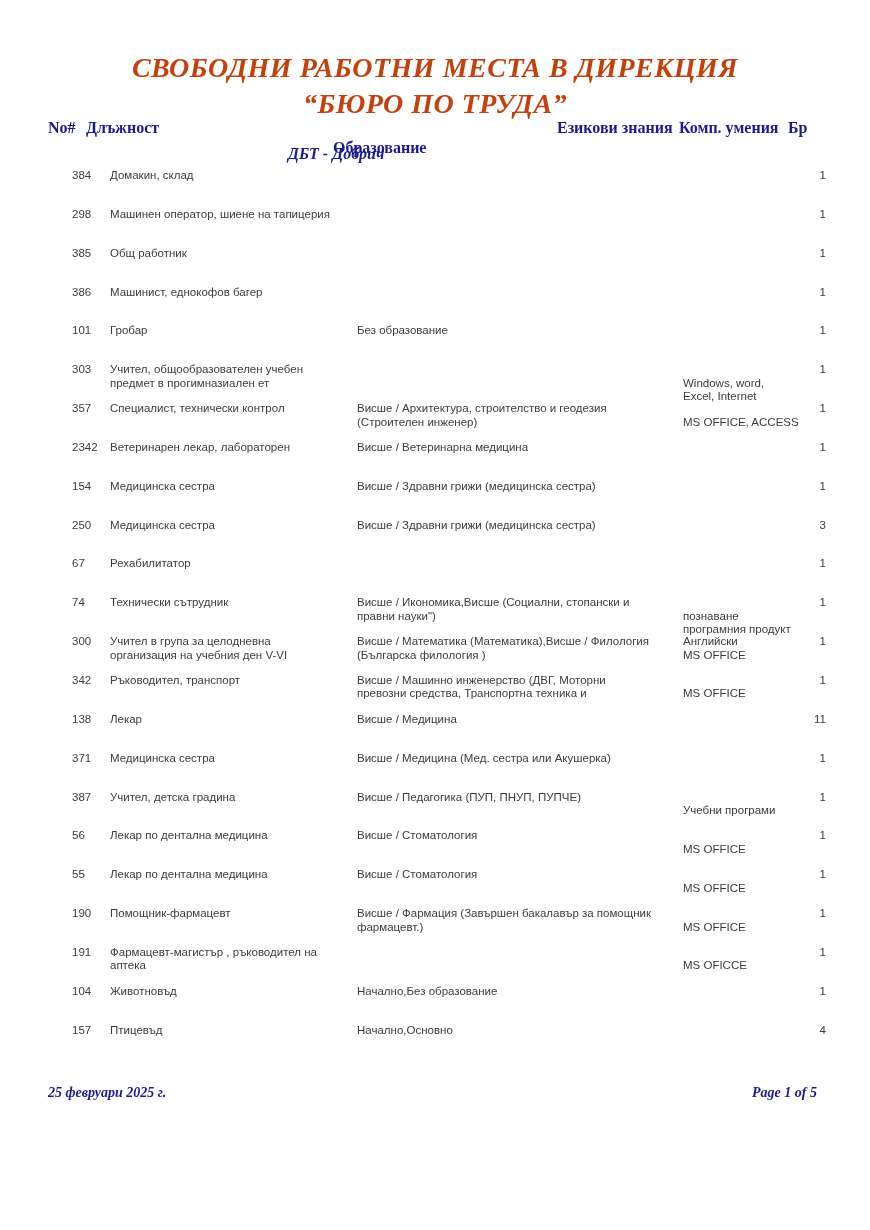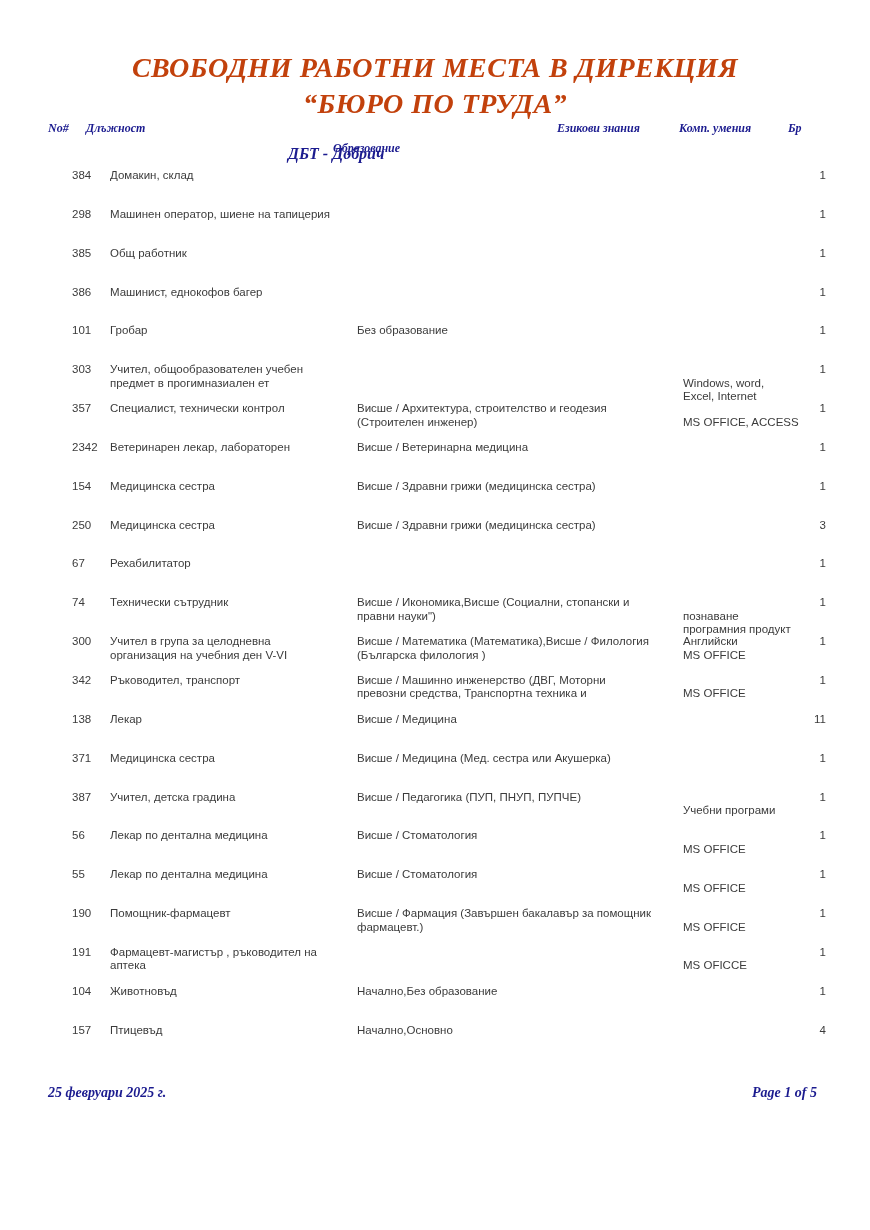--- a/index.html
+++ b/index.html
@@ -19,22 +19,22 @@
     font-weight:bold;font-style:italic;
     font-size:28px;line-height:36px;
     color:#c2410c;
     letter-spacing:.5px;
     margin-top:8px;
   }
   
   .col-head{
     position:absolute;top:118px;
     font-family:"Liberation Serif","DejaVu Serif",serif;
-    font-weight:bold;font-style:italic;
-    font-size:12px;line-height:20px;
+    font-weight:bold;
+    font-size:16px;line-height:20px;
     color:#1b1b8f;
     white-space:nowrap;
   }
   .ch-no{left:48px;}
   .ch-pos{left:86px;}
   .ch-edu{left:333px;margin-top:20px;}
   .ch-lang{left:557px;}
   .ch-comp{left:679px;}
   .ch-count{left:788px;}
   

